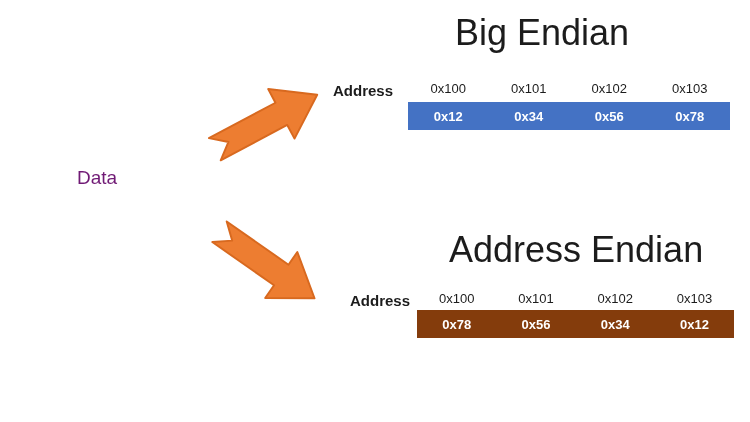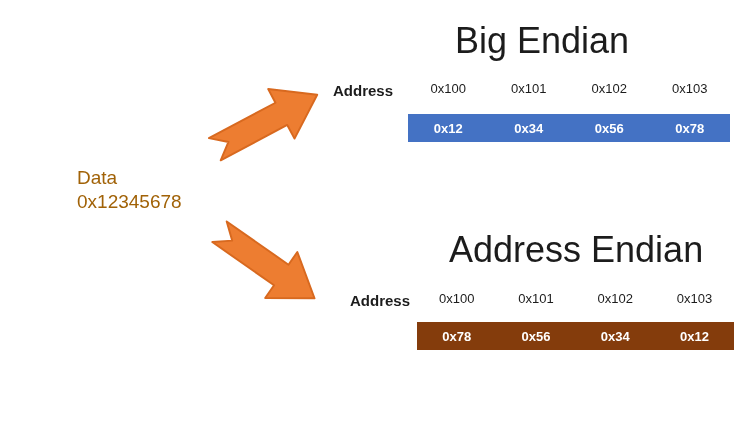--- a/index.html
+++ b/index.html
@@ -12,30 +12,30 @@
     overflow: hidden;
     color: #1c1c1c;
   }
   .title {
     position: absolute;
     font-size: 36px;
     font-weight: 400;
     color: #1c1c1c;
     white-space: nowrap;
   }
-  .title-big { left: 455px; top: 20px; text-align: right; }
+  .title-big { left: 455px; top: 12px; text-align: right; }
   .title-little { left: 449px; top: 229px; }
 
   .data-label {
     position: absolute;
     left: 77px;
     top: 166px;
     font-size: 19px;
     line-height: 24px;
-    color: #a16207;
+    color: #701a75;
   }
   .data-label span { display: block; }
 
   .addr-label {
     position: absolute;
     font-size: 15px;
     font-weight: 700;
     color: #1c1c1c;
     white-space: nowrap;
   }
@@ -58,21 +58,20 @@
     color: #1c1c1c;
   }
   .byte-cell {
     height: 28px;
     display: flex;
     align-items: center;
     justify-content: center;
     color: #ffffff;
     font-size: 13px;
     font-weight: 700;
-    margin-top: 12px;
   }
   .be .header-cell, .be .byte-cell { width: 80.5px; }
   .le .header-cell, .le .byte-cell { width: 79.3px; }
   .be .byte-cell { background: #4472C4; }
   .le .byte-cell { background: #843C0C; }
 
   .arrow-svg { position: absolute; overflow: visible; }
   .arrow-top    { left: 208px; top: 93px;  transform: rotate(-28deg); }
   .arrow-bottom { left: 209px; top: 236px; transform: rotate(35deg); }
   .arrow-svg polygon {
@@ -82,21 +81,20 @@
     stroke-linejoin: round;
   }
 </style>
 </head>
 <body>
 
 <div class="slide">
 
   <div class="data-label">
     <span>Data</span>
-    <span>0x12345678</span>
   </div>
 
   <svg class="arrow-svg arrow-top" width="116" height="58" viewBox="0 0 120 58">
     <polygon points="0,16 78,16 78,0 120,29 78,58 78,42 0,42 16,29"></polygon>
   </svg>
 
   <svg class="arrow-svg arrow-bottom" width="116" height="58" viewBox="0 0 120 58">
     <polygon points="0,16 78,16 78,0 120,29 78,58 78,42 0,42 16,29"></polygon>
   </svg>
 

